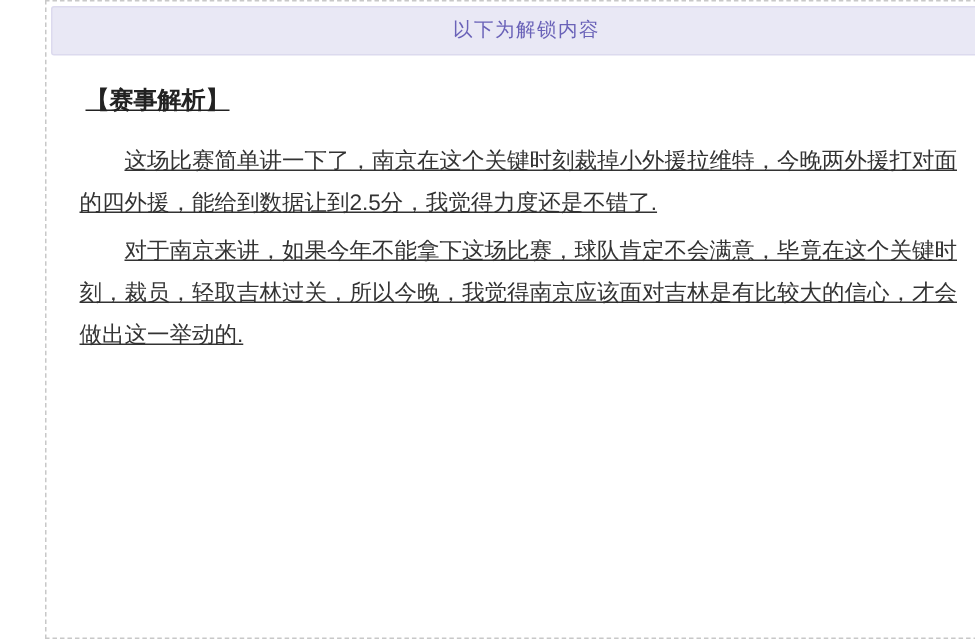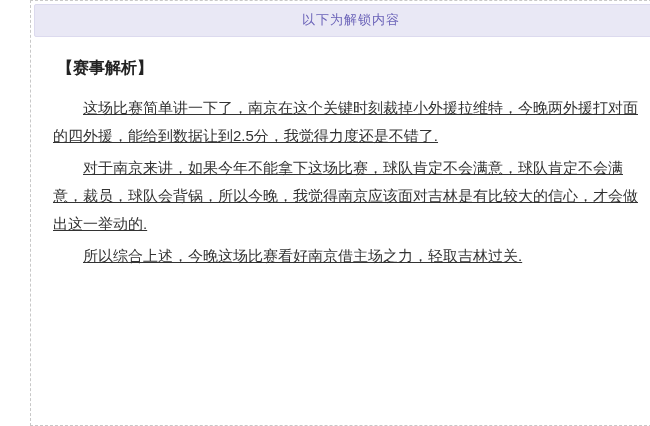--- a/index.html
+++ b/index.html
@@ -35,20 +35,21 @@
     line-height: 28px;
     color: #333333;
   }
   .section-title {
     margin: 0 0 12px 0;
     padding-left: 4px;
     font-size: 16px;
     line-height: 28px;
     font-weight: bold;
     color: #222222;
+    text-decoration: underline;
   }
   .content p {
     margin: 0 0 4px 0;
     text-indent: 2em;
     text-decoration: underline;
   }
   .content p.gap-lg {
     margin-bottom: 8px;
   }
 </style>
@@ -60,20 +61,19 @@
   <div class="banner">
     <span>以下为解锁内容</span>
   </div>
 
   <div class="content">
 
     <div class="section-title">【赛事解析】</div>
 
     <p>这场比赛简单讲一下了，南京在这个关键时刻裁掉小外援拉维特，今晚两外援打对面的四外援，能给到数据让到2.5分，我觉得力度还是不错了.</p>
 
-    <p>对于南京来讲，如果今年不能拿下这场比赛，球队肯定不会满意，球队肯定不会满意，裁员，球队会背锅，所以今晚，我觉得南京应该面对吉林是有比较大的信心，才会做出这一举动的.</p>
+    <p>对于南京来讲，如果今年不能拿下这场比赛，球队肯定不会满意，毕竟在这个关键时刻，裁员，轻取吉林过关，所以今晚，我觉得南京应该面对吉林是有比较大的信心，才会做出这一举动的.</p>
 
 
 
-    <p class="gap-lg">所以综合上述，今晚这场比赛看好南京借主场之力，轻取吉林过关.</p>
 
   </div>
 </div>
 
 </body></html>

